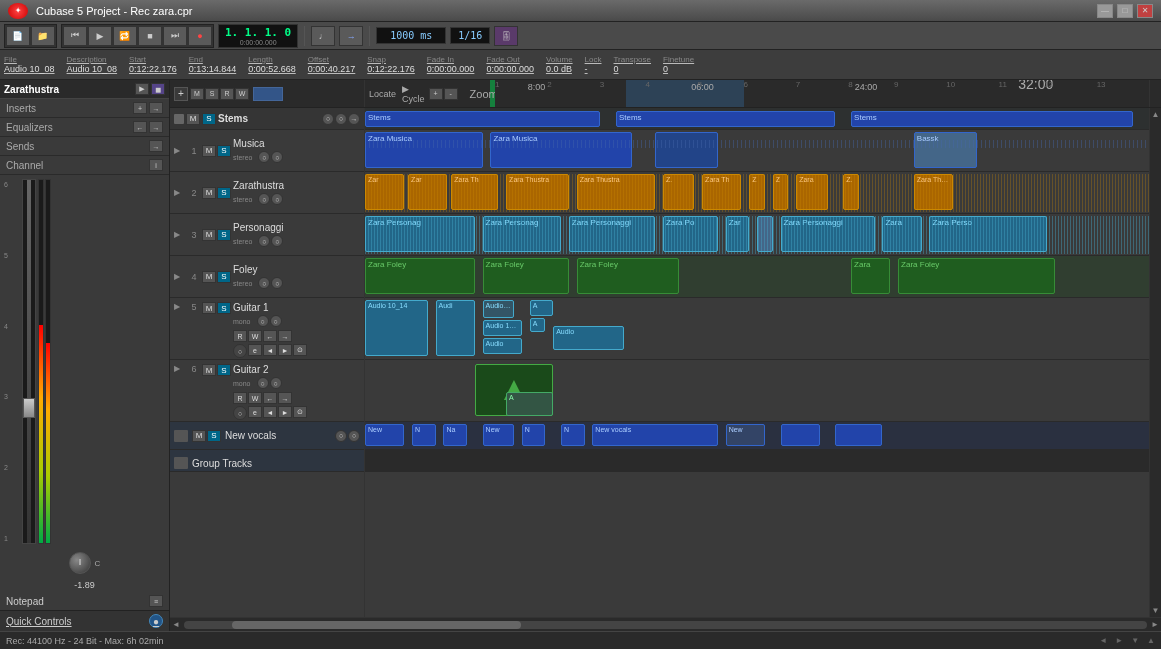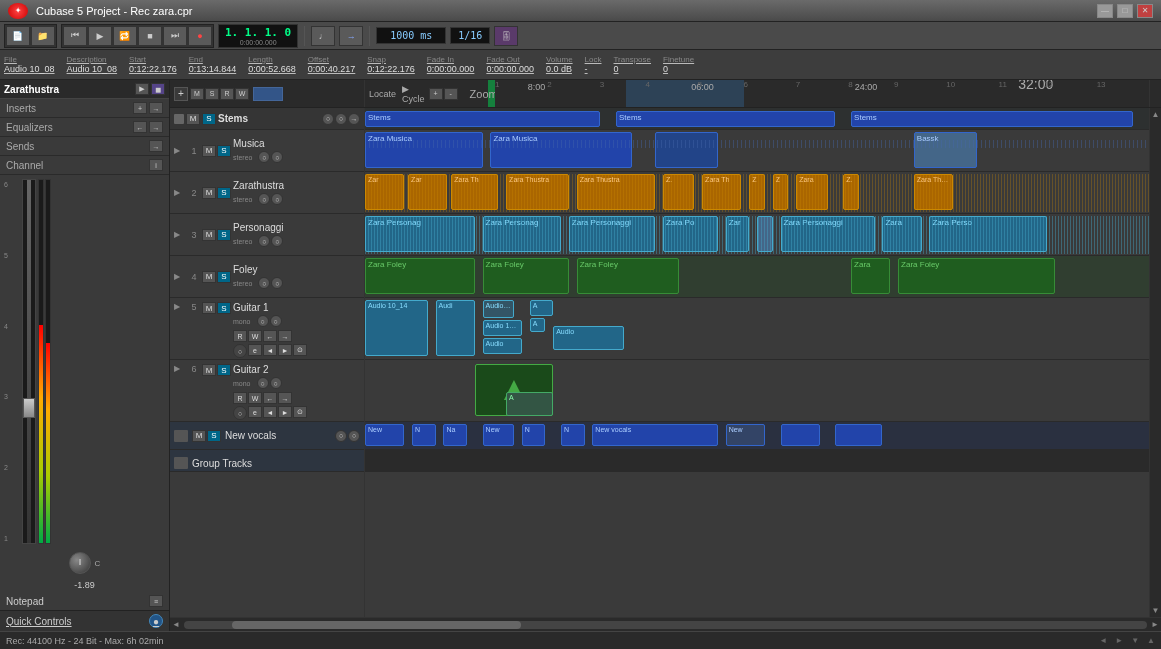--- a/index.html
+++ b/index.html
@@ -595,21 +595,21 @@
         <div style="width:14px; height:14px; background:#3a3a3a; border:1px solid #555; cursor:pointer; display:flex; align-items:center; justify-content:center;">+</div>
         <div style="display:flex; gap:1px;">
           <div class="small-btn">M</div>
           <div class="small-btn">S</div>
           <div class="small-btn">R</div>
           <div class="small-btn">W</div>
         </div>
         <div style="width:30px; height:14px; background:#335588; border:1px solid #446699; cursor:pointer; margin-left:2px;"></div>
       </div>
 
-      <div style="display:flex; align-items:center; padding:0 4px; gap:2px; border-right:7px solid #15803d; width:130px; flex-shrink:0;">
+      <div style="display:flex; align-items:center; padding:0 4px; gap:2px; border-right:5px solid #15803d; width:130px; flex-shrink:0;">
         <span style="font-size:9px; color:#aaa;">Locate</span>
         <span style="font-size:9px; color:#aaa; margin-left:4px;">▶ Cycle</span>
         <div style="display:flex; gap:1px; margin-left:2px;">
           <div class="small-btn">+</div>
           <div class="small-btn">-</div>
         </div>
         <span style="font-size:11px; color:#aaa; margin-left:10px;">Zoom</span>
       </div>
 
       <div style="flex:1; position:relative; overflow:hidden; background:#2a2a2a;">

